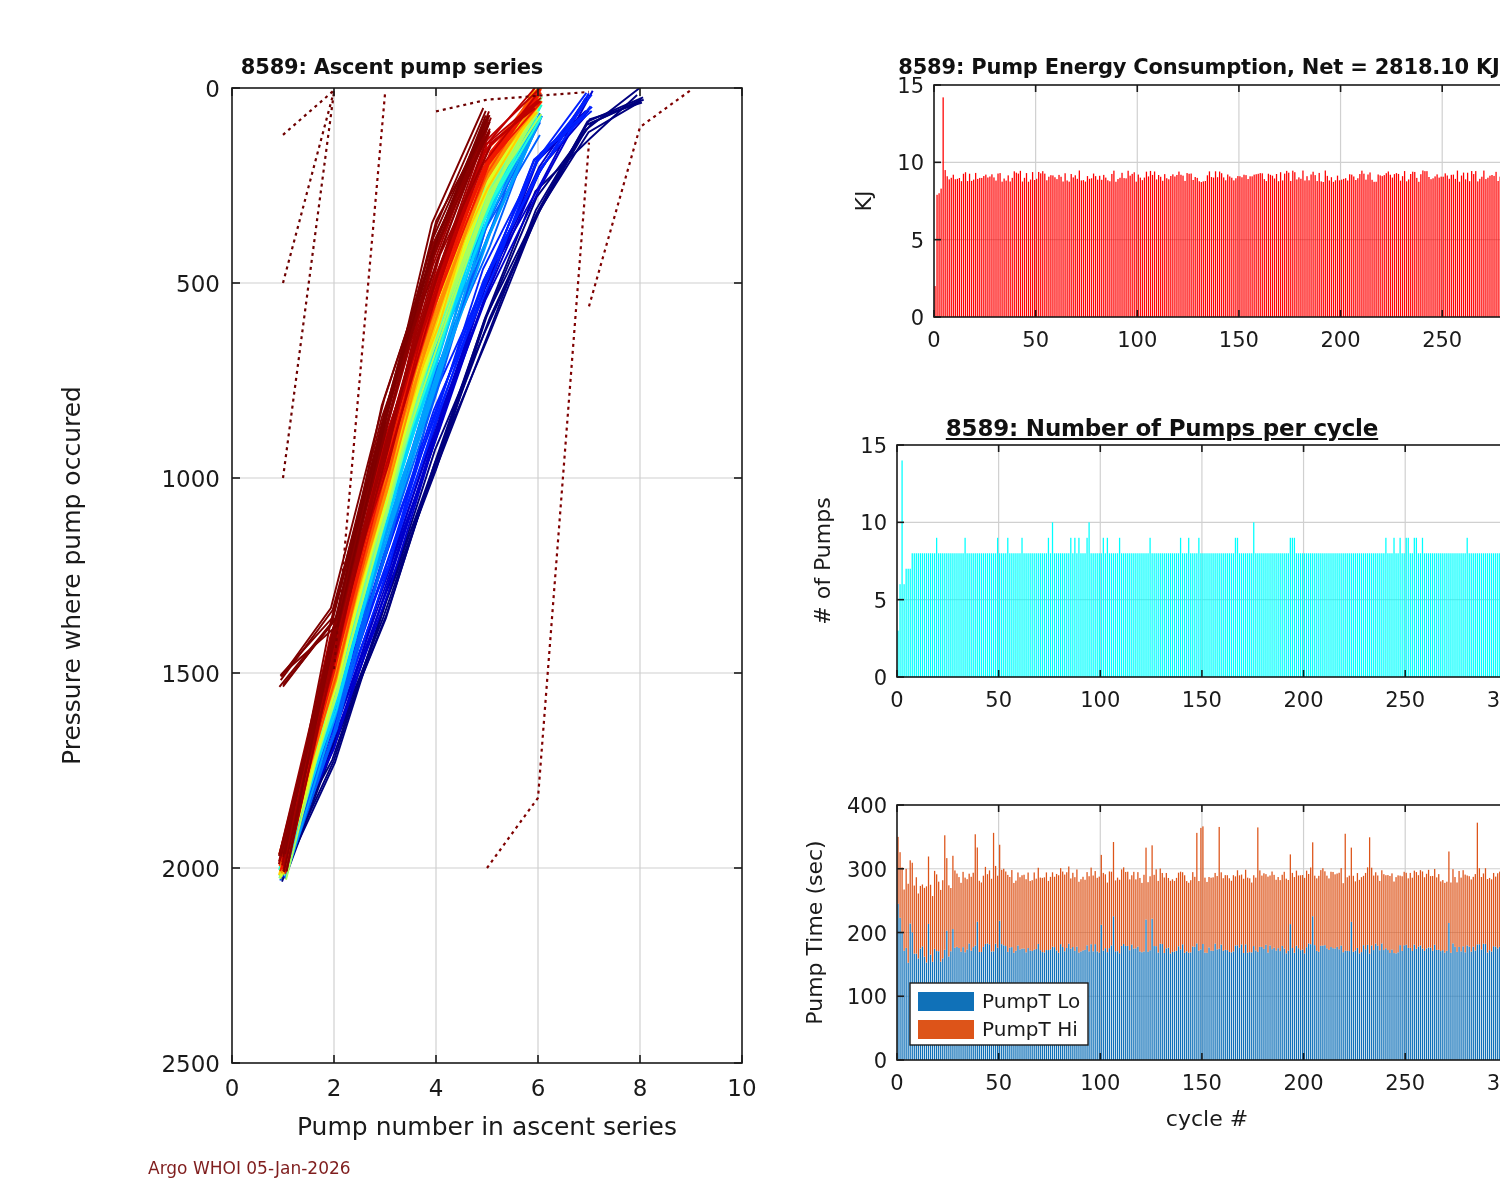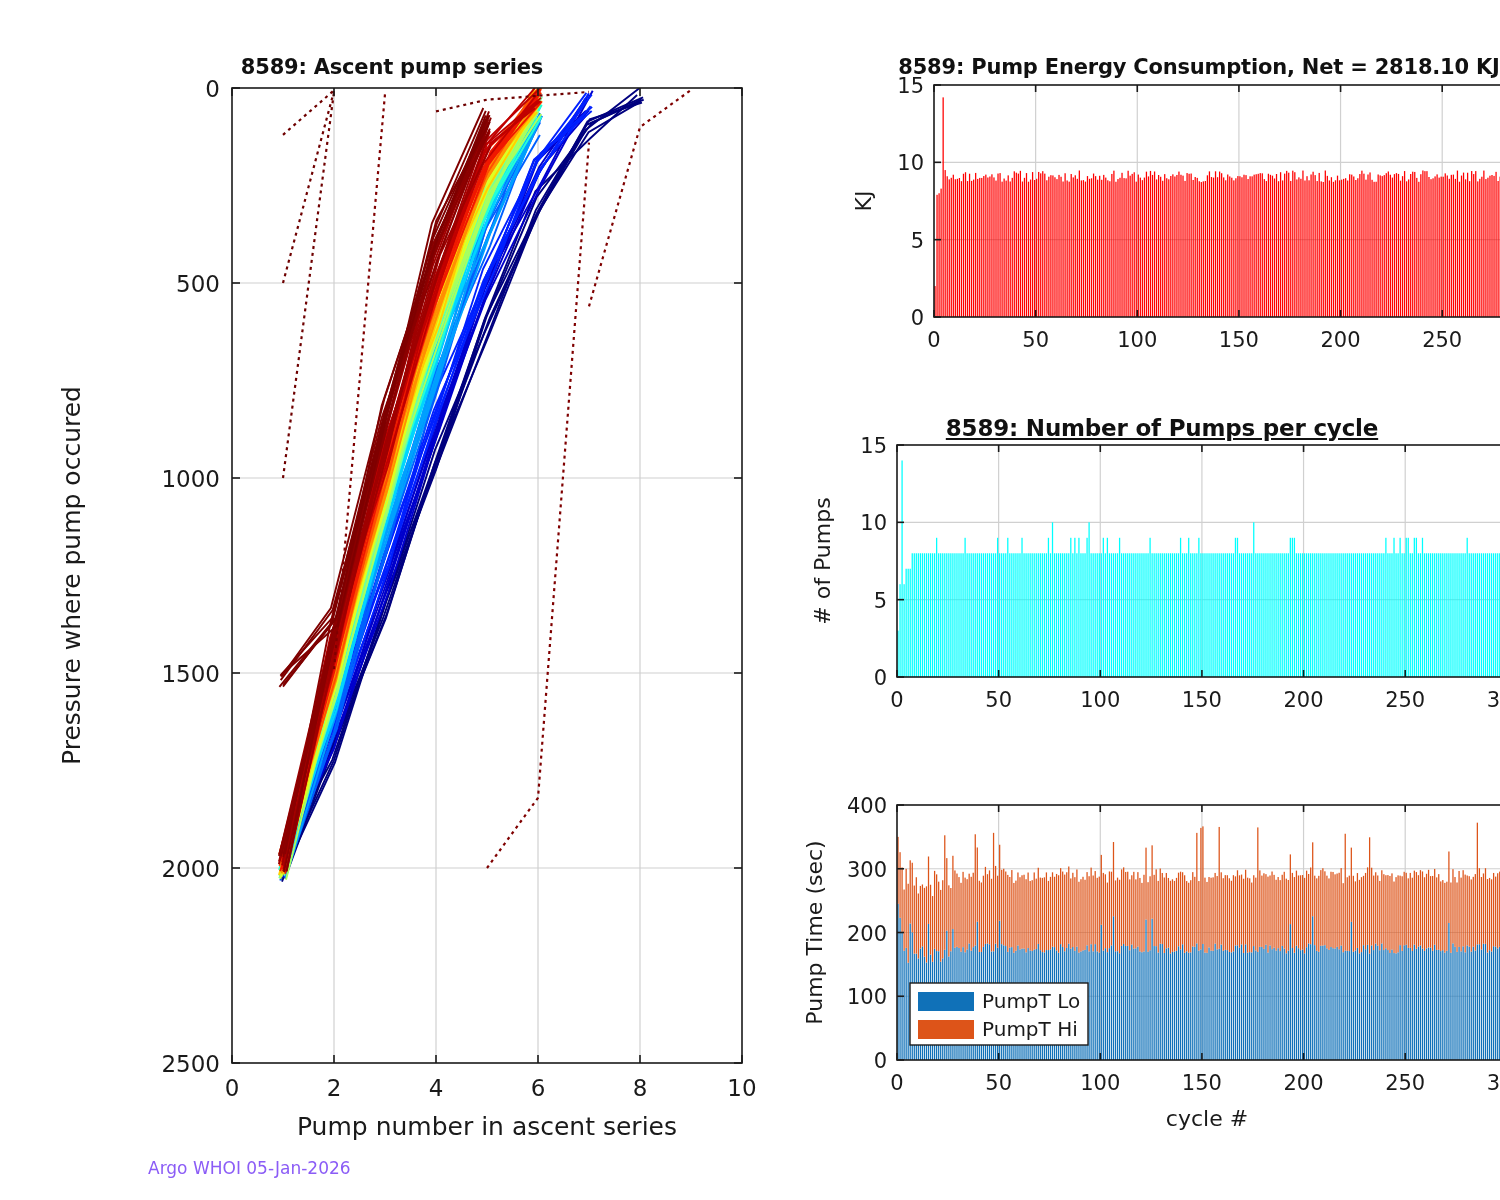--- a/index.html
+++ b/index.html
@@ -10,21 +10,21 @@
   .panel{position:absolute;margin-left:42px;}
   .ptitle{position:absolute;width:100%;text-align:center;font-weight:bold;
           font-size:21px;color:#111;letter-spacing:-0.2px;white-space:nowrap;}
   .ptitle.small{font-size:23px;text-decoration:underline;}
   svg{display:block;overflow:visible;}
   text{font-family:"DejaVu Sans","Liberation Sans",sans-serif;fill:#1a1a1a;}
   .tick{font-size:23px;}
   .tick-sm{font-size:21px;}
   .axlabel{font-size:25px;}
   .axlabel-sm{font-size:22px;}
-  .footer{position:absolute;left:148px;top:1158px;font-size:17px;color:#8b5cf6;}
+  .footer{position:absolute;left:148px;top:1158px;font-size:17px;color:#7f1d1d;}
   .frame{fill:none;stroke:#1a1a1a;stroke-width:1.6;}
   .grid{stroke:#d0d0d0;stroke-width:1.2;}
   .tickmark{stroke:#1a1a1a;stroke-width:1.6;}
   .legendbox{fill:#ffffff;stroke:#1a1a1a;stroke-width:1.4;}
   .legtext{font-size:20px;}
 </style>
 </head>
 <body>
 
 <div class="fig">

